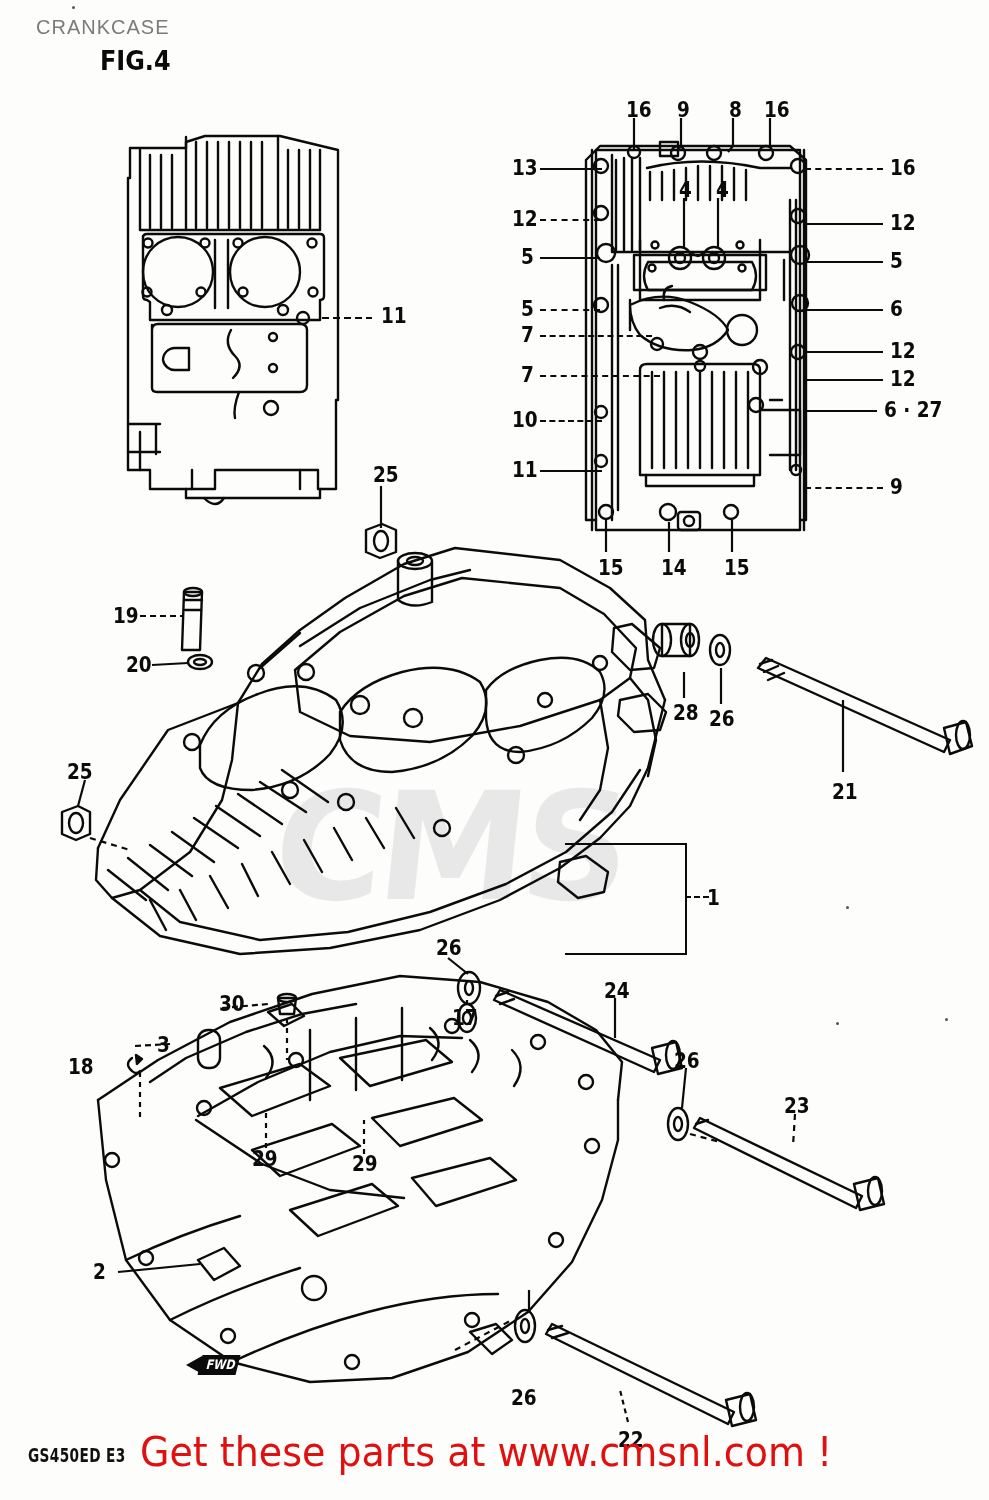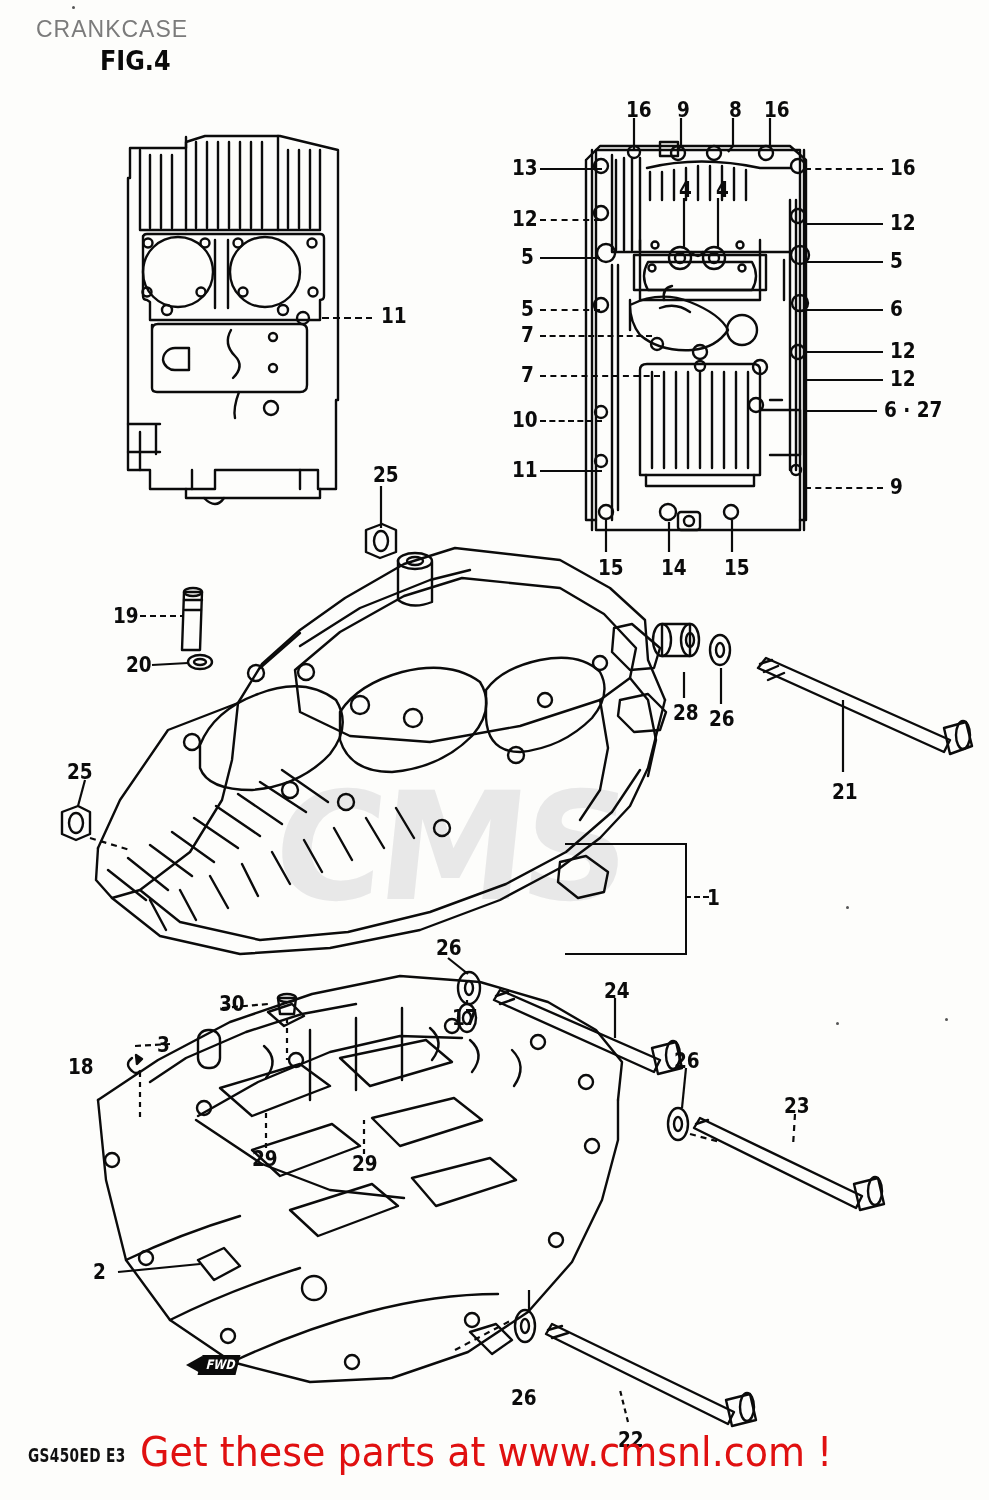--- a/index.html
+++ b/index.html
@@ -1,21 +1,21 @@
 <!DOCTYPE html>
 <html><head>
 <meta charset="utf-8">
 <style>
   html,body{margin:0;padding:0;background:#fff;}
   body{width:989px;height:1500px;position:relative;overflow:hidden;
        font-family:"Liberation Sans",sans-serif;background:#fdfdfb;}
   #stage{position:absolute;left:0;top:0;width:989px;height:1500px;}
 
   
-  .hdr-title{position:absolute;left:36px;top:16px;font-size:23px;letter-spacing:1px;
+  .hdr-title{position:absolute;left:36px;top:16px;font-size:20px;letter-spacing:1px;
              color:#7b7b7b;font-family:"Liberation Sans",sans-serif;font-weight:400;}
   .hdr-fig{position:absolute;left:100px;top:46px;font-size:26px;font-weight:700;
            color:#0a0a0a;font-family:"DejaVu Sans",sans-serif;letter-spacing:0px;
            transform:scaleX(0.92);transform-origin:left top;}
   .dot-speck{position:absolute;width:3px;height:3px;background:#555;border-radius:50%;}
 
   .num{position:absolute;font-family:"DejaVu Sans",sans-serif;font-weight:700;
        font-size:21px;color:#0b0b0b;transform:scaleX(0.88);transform-origin:left center;
        white-space:nowrap;line-height:1;}
 

